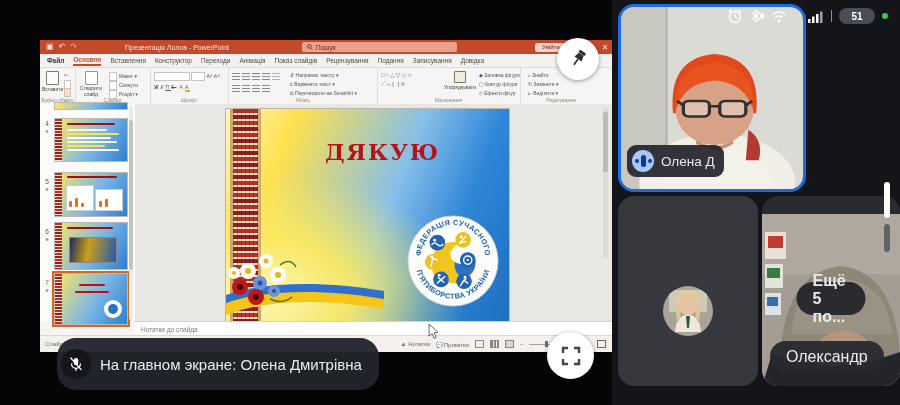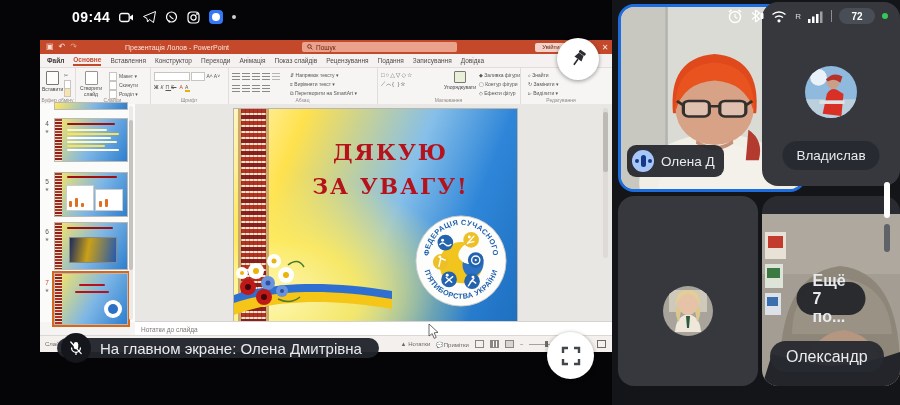--- a/index.html
+++ b/index.html
@@ -47,21 +47,21 @@
   .tstar{position:absolute;font-size:5px;color:#8a8682;width:10px;text-align:center;}
   .thumb{position:absolute;left:14px;width:72px;border:1px solid #bcb8b4;overflow:hidden;background:linear-gradient(120deg,#ffe85e 0%,#7db6e6 55%,#2d7fd0 100%);}
   .thumb .estrip{position:absolute;left:0;top:0;bottom:0;width:7px;
       background:repeating-linear-gradient(180deg,#b63324 0 2px,#f3e6c8 2px 3px,#8c1f1f 3px 5px,#f3e6c8 5px 6px);}
   .tline{position:absolute;height:2px;border-radius:1px;}
   .thumb.sel{outline:2px solid #d2691e;outline-offset:0;}
   .tscroll{position:absolute;right:2px;top:2px;width:4px;bottom:2px;background:#eceae8;border-radius:2px;}
   .tscroll .th{position:absolute;left:0;width:4px;background:#c6c2be;border-radius:2px;}
   
   .canvas{position:absolute;left:95px;top:64px;right:0;bottom:30px;background:#e9e7e4;}
-  .slide{position:absolute;left:98px;top:4px;width:283px;height:212px;border:1px solid #b9b5b1;
+  .slide{position:absolute;left:90px;top:4px;width:283px;height:212px;border:1px solid #b9b5b1;
      background:
        radial-gradient(ellipse 120% 95% at 10% 88%, rgba(255,250,190,.95) 0%, rgba(255,235,95,.9) 28%, rgba(255,235,95,0) 62%),
        linear-gradient(112deg,#fff6c2 0%,#ffe14d 20%,#86bfe9 55%,#2f86d8 76%,#1e6fc0 100%);overflow:hidden;}
   .estrip-big{position:absolute;left:4px;top:0;bottom:0;width:25px;
       border-left:3px solid #cbaa6b;border-right:3px solid #cbaa6b;
       background:
        repeating-linear-gradient(90deg,rgba(110,25,15,.30) 0 1px,transparent 1px 4px),
        repeating-linear-gradient(180deg,#b63324 0 4px,#f3e6c8 4px 6px,#8c1f1f 6px 10px,#f3e6c8 10px 12px);}
   .slide-title{position:absolute;left:60px;right:30px;top:26px;text-align:center;color:#b5121b;
       font-family:"DejaVu Serif",serif;font-weight:600;font-size:22px;line-height:1.55;letter-spacing:2px;}
@@ -69,21 +69,21 @@
   .vscroll .th{position:absolute;top:4px;left:0;width:5px;height:60px;background:#bdb9b5;border-radius:2px;}
   .notesbar{position:absolute;left:95px;right:0;bottom:16px;height:14px;background:#ffffff;border-top:1px solid #d6d2cf;
       font-size:6.5px;color:#7d7873;display:flex;align-items:center;padding-left:6px;}
   .pstatus{position:absolute;left:0;right:0;bottom:0;height:16px;background:#f3f0ee;border-top:1px solid #ddd8d5;
       font-size:6px;color:#6e6965;display:flex;align-items:center;}
   .pstatus .right{margin-left:auto;display:flex;align-items:center;gap:6px;padding-right:6px;}
   .viewic{width:7px;height:6px;border:1px solid #8a8682;display:inline-block;}
   .slider{width:34px;height:1px;background:#a6a29e;position:relative;display:inline-block;}
   .slider::after{content:"";position:absolute;left:16px;top:-2.5px;width:3px;height:6px;background:#6e6a66;}
   
-  .banner{position:absolute;left:57px;top:338px;height:20px;border-radius:19px;background:rgba(33,36,44,.96);
+  .banner{position:absolute;left:57px;top:338px;height:52px;border-radius:19px;background:rgba(33,36,44,.96);
       display:flex;align-items:center;z-index:40;padding-right:17px;}
   .banner .micwrap{width:30px;height:30px;border-radius:50%;background:#14161c;margin:4px 9px 4px 4px;
       display:flex;align-items:center;justify-content:center;}
   .banner .btxt{font-size:15px;color:#e9ebee;}
   .fsbtn{position:absolute;left:547px;top:332px;width:47px;height:47px;border-radius:50%;background:#fff;z-index:45;
       display:flex;align-items:center;justify-content:center;box-shadow:0 1px 4px rgba(0,0,0,.4);}
   .pinbtn{position:absolute;left:557px;top:38px;width:42px;height:42px;border-radius:50%;background:#fff;z-index:45;
       display:flex;align-items:center;justify-content:center;box-shadow:0 1px 4px rgba(0,0,0,.4);}
   
   .panel{position:absolute;left:612px;top:0;width:288px;height:405px;background:#141519;}
@@ -126,36 +126,20 @@
       <div class="namepill" style="left:6px;bottom:12px;height:32px;border-radius:9px;padding-right:9px;">
         <span class="speakic">
           <i style="width:4px;height:4px;"></i>
             <i style="width:5px;height:12px;"></i>
             <i style="width:4px;height:4px;"></i>
         </span>
         <span style="font-size:13.5px;">Олена Д</span>
       </div>
     </div>
 
-    <div class="tile" style="left:150px;top:2px;width:138px;height:184px;">
-      <div class="avatar" style="left:43px;top:64px;width:52px;height:52px;">
-        <svg viewBox="0 0 50 50" width="52" height="52">
-          <rect width="50" height="50" fill="#8fb9dd"></rect>
-          <rect y="32" width="50" height="18" fill="#bccfdd"></rect>
-          <circle cx="13" cy="11" r="8" fill="#e9f2f8"></circle>
-          <path d="M17,46 L21,27 Q25,20 31,23 L37,27 L35,48 Z" fill="#d93025"></path>
-          <circle cx="27" cy="16" r="6" fill="#c9a087"></circle>
-          <path d="M20,13 Q27,5 36,10 L34,16 Q28,11 22,15 Z" fill="#b5332a"></path>
-          <rect x="14" y="33" width="24" height="3.5" fill="#dde3e7"></rect>
-        </svg>
-      </div>
-      <div class="namepill" style="left:50%;transform:translateX(-50%);bottom:16px;height:29px;border-radius:15px;padding:0 14px;">
-        <span style="font-size:13.5px;">Владислав</span>
-      </div>
-    </div>
 
     <div class="tile" style="left:6px;top:196px;width:140px;height:190px;">
       <div class="avatar" style="left:45px;top:90px;width:50px;height:50px;">
         <svg viewBox="0 0 50 50" width="50" height="50">
           <rect width="50" height="50" fill="#a8a49b"></rect>
           <rect x="6" y="4" width="38" height="22" fill="#cfc9ba"></rect>
           <path d="M12,46 Q13,30 25,28 Q37,30 38,46 Z" fill="#efe8da"></path>
           <ellipse cx="25" cy="17" rx="10" ry="12" fill="#e6c2a6"></ellipse>
           <path d="M13,22 Q12,4 25,4 Q38,4 37,22 Q34,8 25,8 Q16,8 13,22 Z" fill="#e3cf96"></path>
           <path d="M13,20 Q12,32 16,36 L18,24 Z" fill="#dcc88f"></path>
@@ -176,21 +160,21 @@
             <rect x="5" y="54" width="13" height="10" fill="#3d7a43"></rect>
           <rect x="3" y="79" width="16" height="22" fill="#dde2e8"></rect>
             <rect x="5" y="83" width="11" height="9" fill="#3a6fae"></rect>
         </g>
         <path d="M18,172 Q14,60 78,52 Q136,58 138,150 L138,172 Z" fill="#8e8678"></path>
         <path d="M30,120 Q30,70 80,64 Q126,70 130,120 Z" fill="#9a9284"></path>
         <path d="M42,172 Q44,120 82,116 Q120,122 124,172 Z" fill="#b59680"></path>
         <path d="M0,172 L10,140 Q40,150 70,152 Q105,150 138,138 L138,172 Z" fill="#23252b"></path>
       </svg>
       <div class="namepill" style="left:50%;transform:translateX(-50%);top:86px;height:33px;border-radius:17px;padding:0 16px;background:rgba(33,35,40,.93);">
-        <span style="font-size:16px;font-weight:bold;">Ещё 7 по...</span>
+        <span style="font-size:16px;font-weight:bold;">Ещё 5 по...</span>
       </div>
       <div class="namepill" style="left:8px;bottom:14px;height:31px;border-radius:16px;padding:0 16px;">
         <span style="font-size:16px;">Олександр</span>
       </div>
     </div>
 
     <div class="pscroll" style="top:182px;height:36px;background:#ffffff;"></div>
     <div class="pscroll" style="top:224px;height:28px;background:#5f6368;"></div>
   </div>
 
@@ -354,21 +338,20 @@
       <div class="tscroll">
           <div class="th" style="top:14px;height:150px;"></div>
         </div>
     </div>
 
     <div class="canvas">
       <div class="slide">
         <div class="estrip-big"></div>
         <div class="slide-title">
           <div>ДЯКУЮ</div>
-          <div>ЗА УВАГУ!</div>
         </div>
 
         <svg class="abs" style="left:0;bottom:0;width:160px;height:86px;" viewBox="0 0 160 86">
           <path d="M0,60 C40,46 100,46 158,56 L158,66 C100,56 40,56 0,72 Z" fill="#2f6fd0"></path>
           <path d="M0,68 C40,54 100,54 158,64 L158,74 C100,64 40,64 0,80 Z" fill="#f5c517"></path>
           <g>
             <circle cx="22" cy="36" r="8" fill="#fff"></circle>
               <circle cx="22" cy="36" r="3" fill="#e9b40b"></circle>
             <circle cx="40" cy="26" r="7" fill="#fff"></circle>
               <circle cx="40" cy="26" r="2.5" fill="#e9b40b"></circle>
@@ -486,42 +469,20 @@
       <g stroke="#41454c" stroke-width="2.4" fill="none">
         <path d="M2,7 V2 H7"></path>
           <path d="M13,2 H18 V7"></path>
           <path d="M18,13 V18 H13"></path>
           <path d="M7,18 H2 V13"></path>
       </g>
     </svg>
   </div>
 
   <div class="sb">
-    <div class="sb-left">
-      <span class="sb-time">09:44</span>
-      <svg width="15" height="11" viewBox="0 0 15 11">
-        <rect x="0.7" y="1.5" width="9.5" height="8" rx="2" fill="none" stroke="#fff" stroke-width="1.3"></rect>
-        <path d="M11,4.5 L14,2.5 V8.5 L11,6.5 Z" fill="#fff"></path>
-      </svg>
-      <svg width="13" height="12" viewBox="0 0 13 12">
-        <path d="M0.5,5.5 L12.5,0.5 L10.5,11.5 L6.5,8.5 L4.5,11 L4,7.5 Z" fill="none" stroke="#fff" stroke-width="1"></path>
-      </svg>
-      <svg width="13" height="13" viewBox="0 0 13 13">
-        <circle cx="6.5" cy="6" r="5" fill="none" stroke="#fff" stroke-width="1.2"></circle>
-        <path d="M4,11.5 L4.5,9.5" stroke="#fff" stroke-width="1.2"></path>
-        <path d="M4.5,4.5 q2,3 4,3.5" stroke="#fff" stroke-width="1.2" fill="none"></path>
-      </svg>
-      <svg width="13" height="13" viewBox="0 0 13 13">
-        <rect x="1" y="1" width="11" height="11" rx="3.5" fill="none" stroke="#fff" stroke-width="1.2"></rect>
-        <circle cx="6.5" cy="6.5" r="2.6" fill="none" stroke="#fff" stroke-width="1.2"></circle>
-        <circle cx="10" cy="3" r="0.9" fill="#fff"></circle>
-      </svg>
-      <span class="appicon"></span>
-      <span style="width:4px;height:4px;border-radius:50%;background:#cfcfcf;"></span>
-    </div>
     <div class="sb-right">
       <svg width="16" height="16" viewBox="0 0 16 16">
         <circle cx="8" cy="9" r="5.5" fill="none" stroke="#fff" stroke-width="1.4"></circle>
         <path d="M8,6 V9 L10.5,10.5" stroke="#fff" stroke-width="1.2" fill="none"></path>
         <path d="M2,4 L4.5,1.8 M14,4 L11.5,1.8" stroke="#fff" stroke-width="1.6"></path>
       </svg>
       <svg width="14" height="14" viewBox="0 0 14 14">
         <path d="M4,1 L4,13 M4,1 L8,4 L0.5,10.5 M4,13 L8,10 L0.5,3.5" transform="translate(1.5,0)" stroke="#fff" stroke-width="1.2" fill="none"></path>
         <rect x="10.5" y="4" width="3" height="6" rx="0.8" fill="#fff"></rect>
       </svg>
@@ -531,18 +492,18 @@
         <circle cx="8" cy="10.8" r="1.6" fill="#fff"></circle>
       </svg>
       <span style="font-size:8px;color:#ddd;">R</span>
       <svg width="16" height="13" viewBox="0 0 16 13">
         <rect x="0" y="9" width="2.5" height="4" fill="#fff"></rect>
         <rect x="4" y="6.5" width="2.5" height="6.5" fill="#fff"></rect>
         <rect x="8" y="4" width="2.5" height="9" fill="#fff"></rect>
         <rect x="12" y="1.5" width="2.5" height="11.5" fill="#9aa0a6"></rect>
       </svg>
       <span style="width:1px;height:12px;background:#8a8f96;"></span>
-      <span class="batt">72</span>
+      <span class="batt">51</span>
       <span class="gdot"></span>
     </div>
   </div>
 
 </div>
 
 </body></html>

